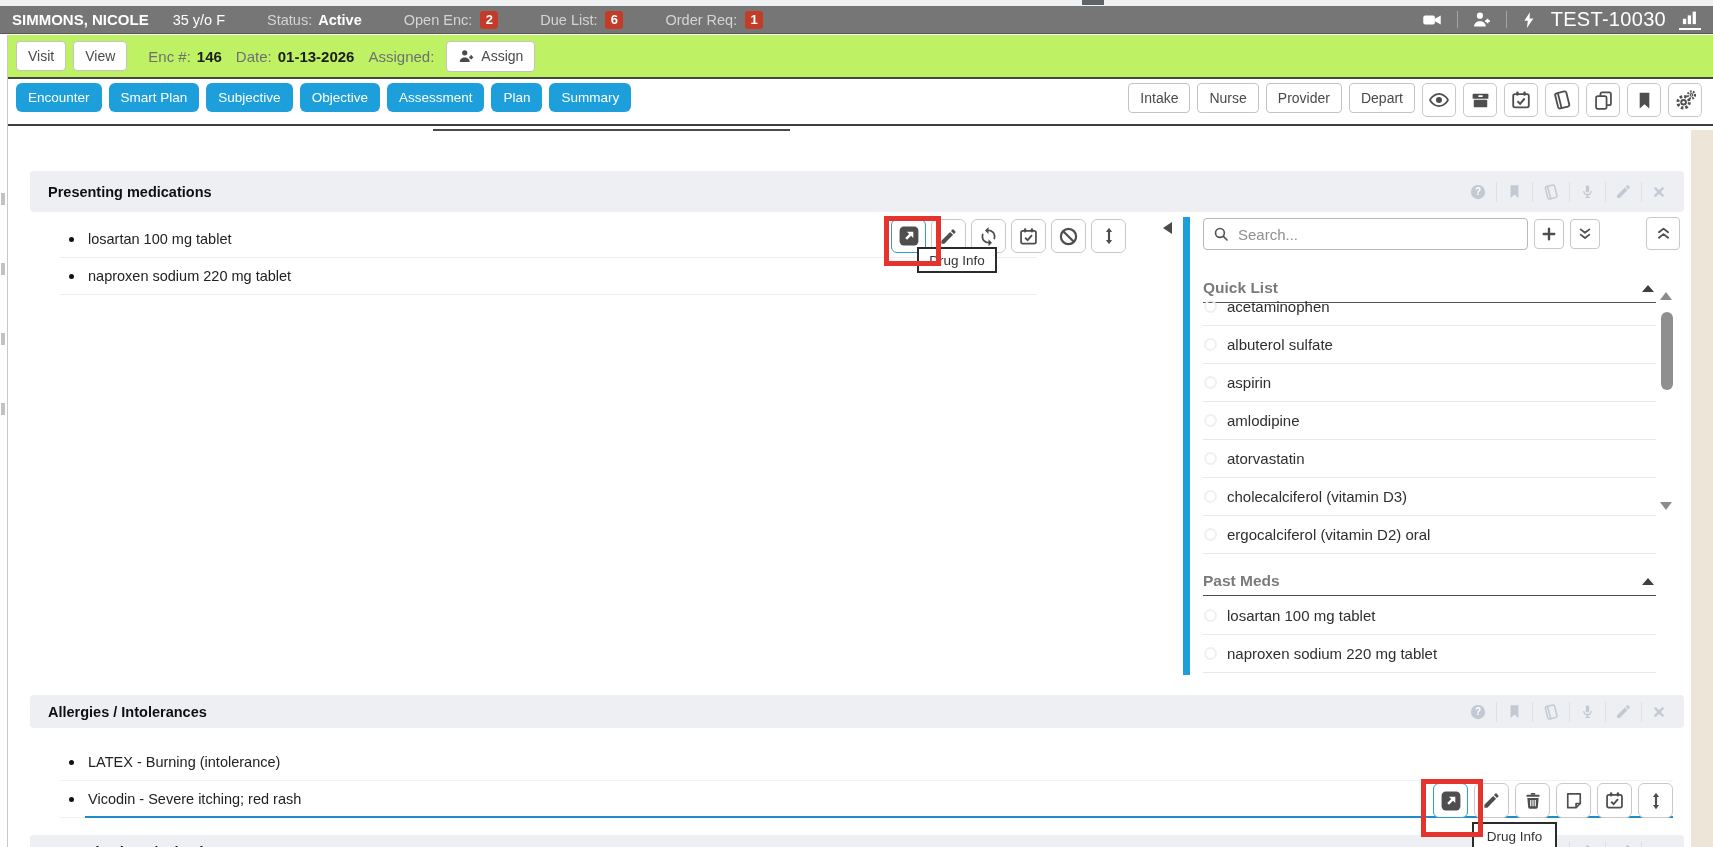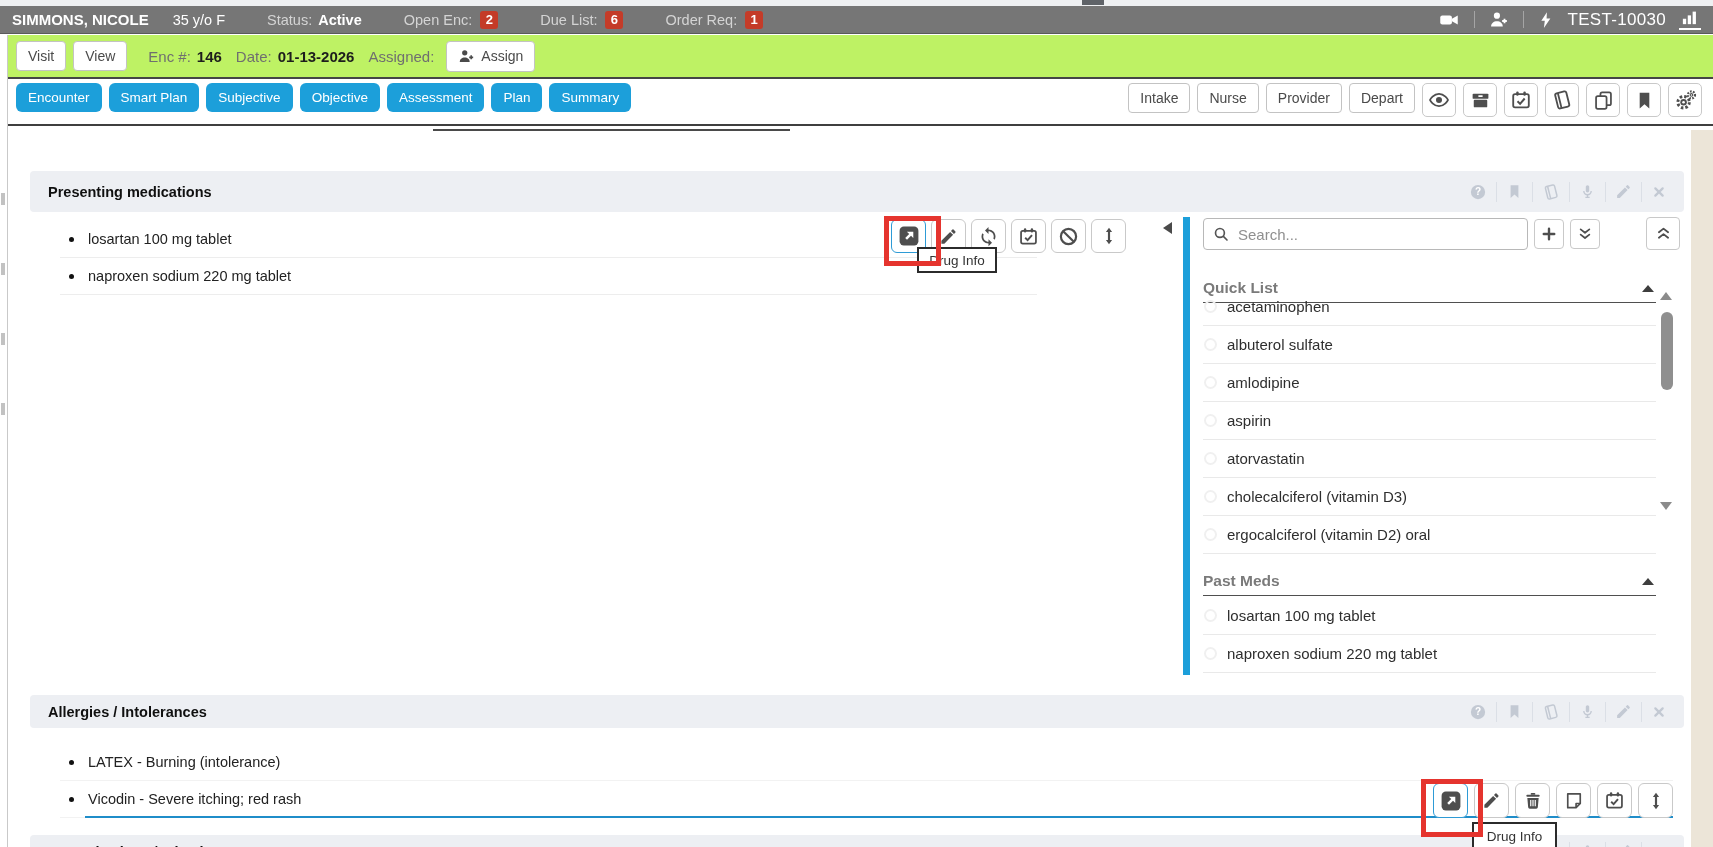--- a/index.html
+++ b/index.html
@@ -23,21 +23,21 @@
   }
   .pb-name { font-weight:bold; font-size:15px; }
   .pb-age { margin-left:24px; }
   .pb-lbl { color:#d4d4d4; margin-left:42px; }
   .pb-val { color:#fff; font-weight:bold; margin-left:6px; }
   .badge { margin-left:8px; min-width:18px; height:18px; padding:0 3px; background:#c43b28;
     border-radius:3px; color:#fff; font-size:13px; font-weight:bold;
     display:inline-flex; align-items:center; justify-content:center; }
   .pb-right { margin-left:auto; display:flex; align-items:center; gap:13px; color:#fff; }
   .pb-sep { width:1px; height:17px; background:#a5a5a5; }
-  .pb-site { font-size:17px; letter-spacing:.3px; }
+  .pb-site { font-size:20px; letter-spacing:.3px; }
   .chart-wrap { border-bottom:2px solid #fff; padding-bottom:1px; }
 
   
   .enc-bar {
     position:absolute; top:35px; left:0; width:1713px; height:44px;
     background:#bef264; border-bottom:2px solid #454545;
     display:flex; align-items:center; padding-left:16px; font-size:15px;
   }
   .btn-plain {
     background:#fff; border:1px solid #c3c3c3; border-radius:4px; color:#4a4a4a;
@@ -468,25 +468,25 @@
       <div class="pick-row">
       <span class="pick-circle"></span>
       <span>acetaminophen</span>
     </div>
       <div class="pick-row">
       <span class="pick-circle"></span>
       <span>albuterol sulfate</span>
     </div>
       <div class="pick-row">
       <span class="pick-circle"></span>
+      <span>aspirin</span>
+    </div>
+      <div class="pick-row">
+      <span class="pick-circle"></span>
       <span>amlodipine</span>
-    </div>
-      <div class="pick-row">
-      <span class="pick-circle"></span>
-      <span>aspirin</span>
     </div>
       <div class="pick-row">
       <span class="pick-circle"></span>
       <span>atorvastatin</span>
     </div>
       <div class="pick-row">
       <span class="pick-circle"></span>
       <span>cholecalciferol (vitamin D3)</span>
     </div>
       <div class="pick-row">

